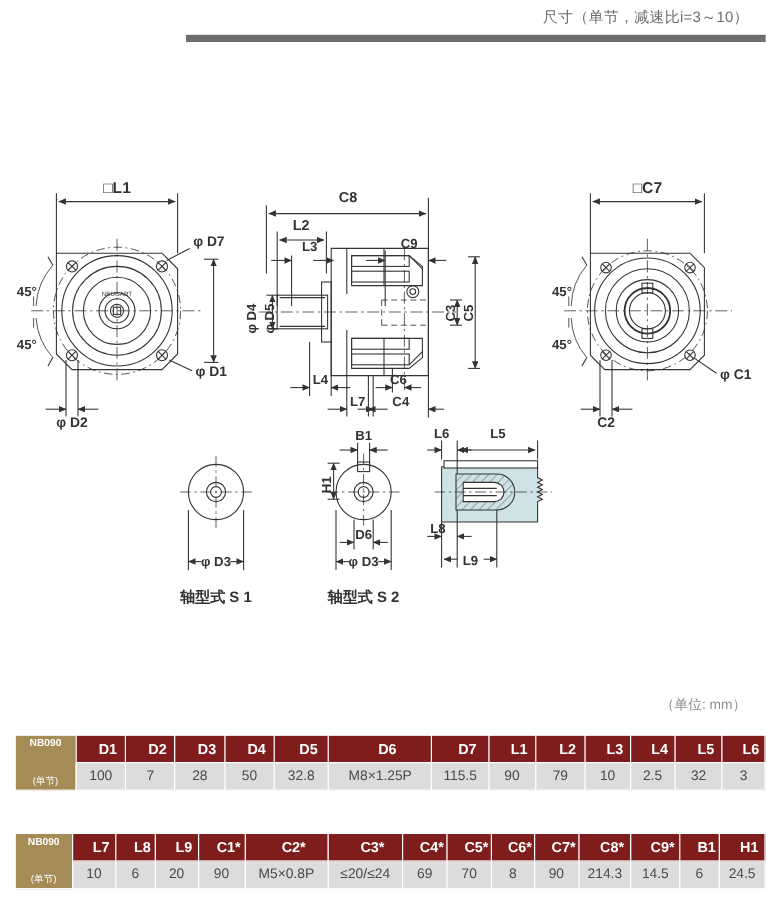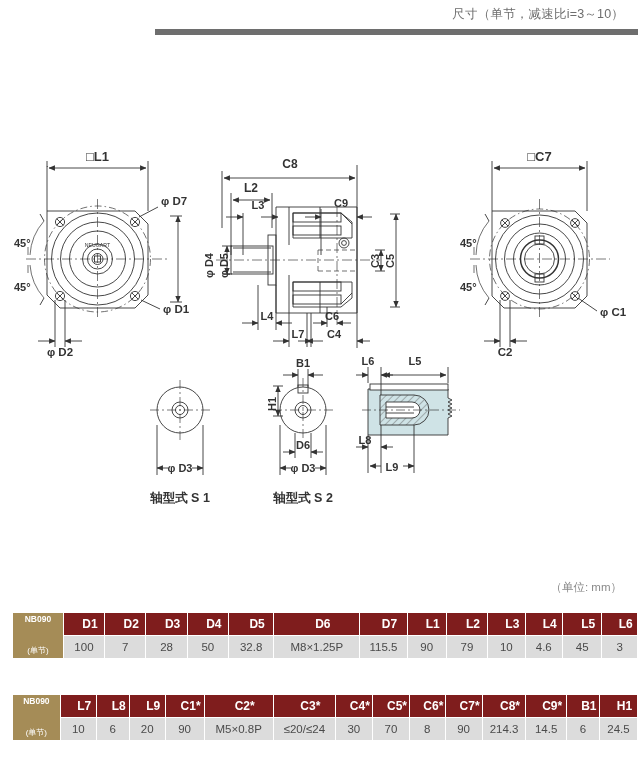--- a/index.html
+++ b/index.html
@@ -444,22 +444,22 @@
           <td class="val">100</td>
           <td class="val">7</td>
           <td class="val">28</td>
           <td class="val">50</td>
           <td class="val">32.8</td>
           <td class="val">M8×1.25P</td>
           <td class="val">115.5</td>
           <td class="val">90</td>
           <td class="val">79</td>
           <td class="val">10</td>
-          <td class="val">4.6</td>
-          <td class="val">45</td>
+          <td class="val">2.5</td>
+          <td class="val">32</td>
           <td class="val">3</td>
         </tr>
       </tbody>
     </table>
   <table class="tbl" id="tbl2">
       <colgroup>
         <col style="width: 52px;">
         <col style="width: 38px;">
         <col style="width: 34px;">
         <col style="width: 38px;">
@@ -496,21 +496,21 @@
           <td class="hd">B1</td>
           <td class="hd">H1</td>
         </tr>
         <tr>
           <td class="val">10</td>
           <td class="val">6</td>
           <td class="val">20</td>
           <td class="val">90</td>
           <td class="val">M5×0.8P</td>
           <td class="val">≤20/≤24</td>
-          <td class="val">30</td>
+          <td class="val">69</td>
           <td class="val">70</td>
           <td class="val">8</td>
           <td class="val">90</td>
           <td class="val">214.3</td>
           <td class="val">14.5</td>
           <td class="val">6</td>
           <td class="val">24.5</td>
         </tr>
       </tbody>
     </table>

